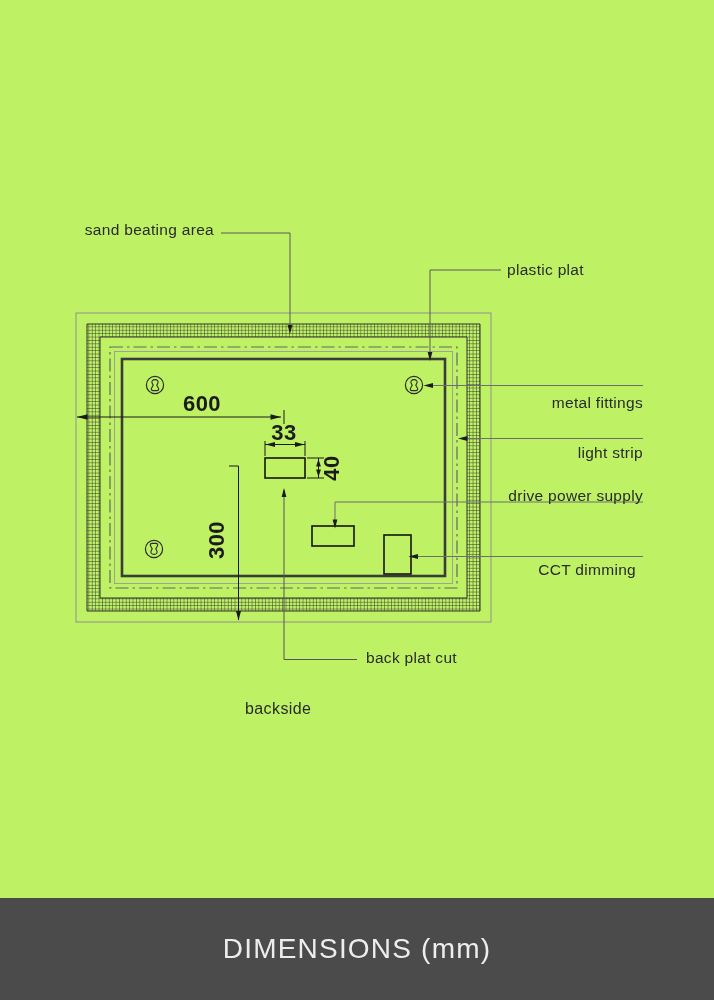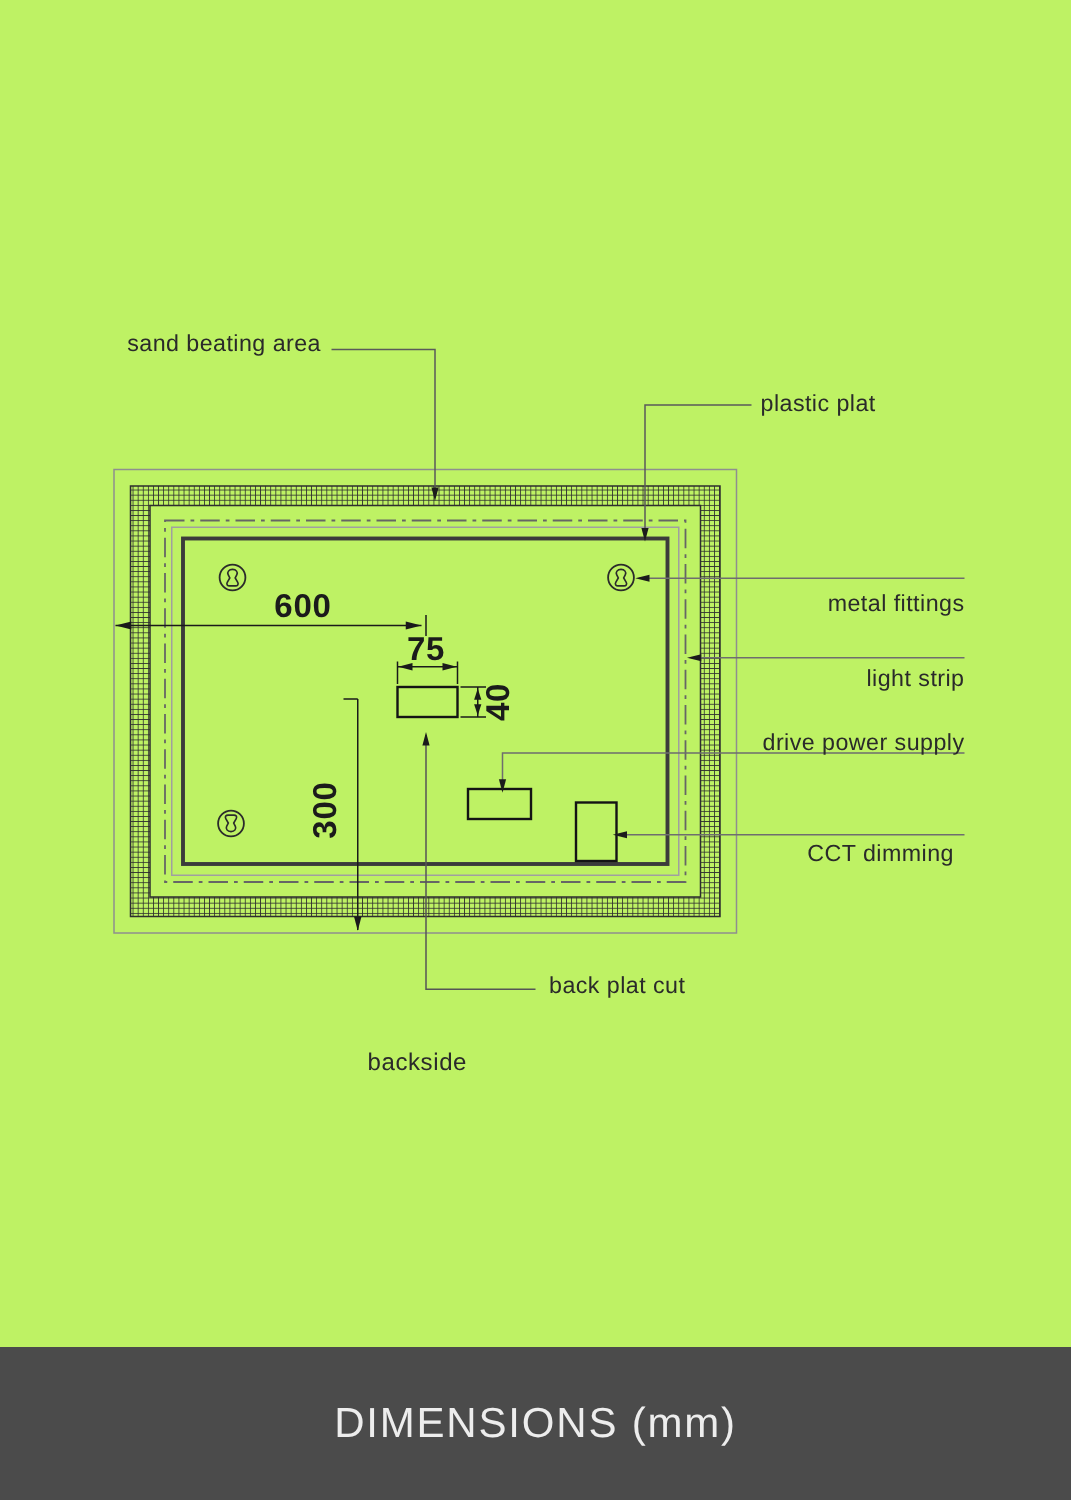--- a/index.html
+++ b/index.html
@@ -157,21 +157,21 @@
   <div class="lbl lbl-right" style="right:71px;top:444px;">light strip</div>
 
   <div class="lbl lbl-right" style="right:71px;top:487px;">drive power supply</div>
 
   <div class="lbl lbl-right" style="right:78px;top:561px;">CCT dimming</div>
 
   <div class="lbl" style="left:366px;top:649px;text-align:right;">back plat cut</div>
 
   <div class="dim" style="left:202px;top:404px;">600</div>
 
-  <div class="dim" style="left:284px;top:433px;">75</div>
+  <div class="dim" style="left:284px;top:433px;">33</div>
 
   <div class="dim vert" style="left:332px;top:468px;">40</div>
 
   <div class="dim vert" style="left:217px;top:540px;">300</div>
 
   <div class="view-title" style="left:245px;top:700px;">backside</div>
 
   <div class="footer">
     <span class="footer-title">DIMENSIONS (mm)</span>
   </div>

